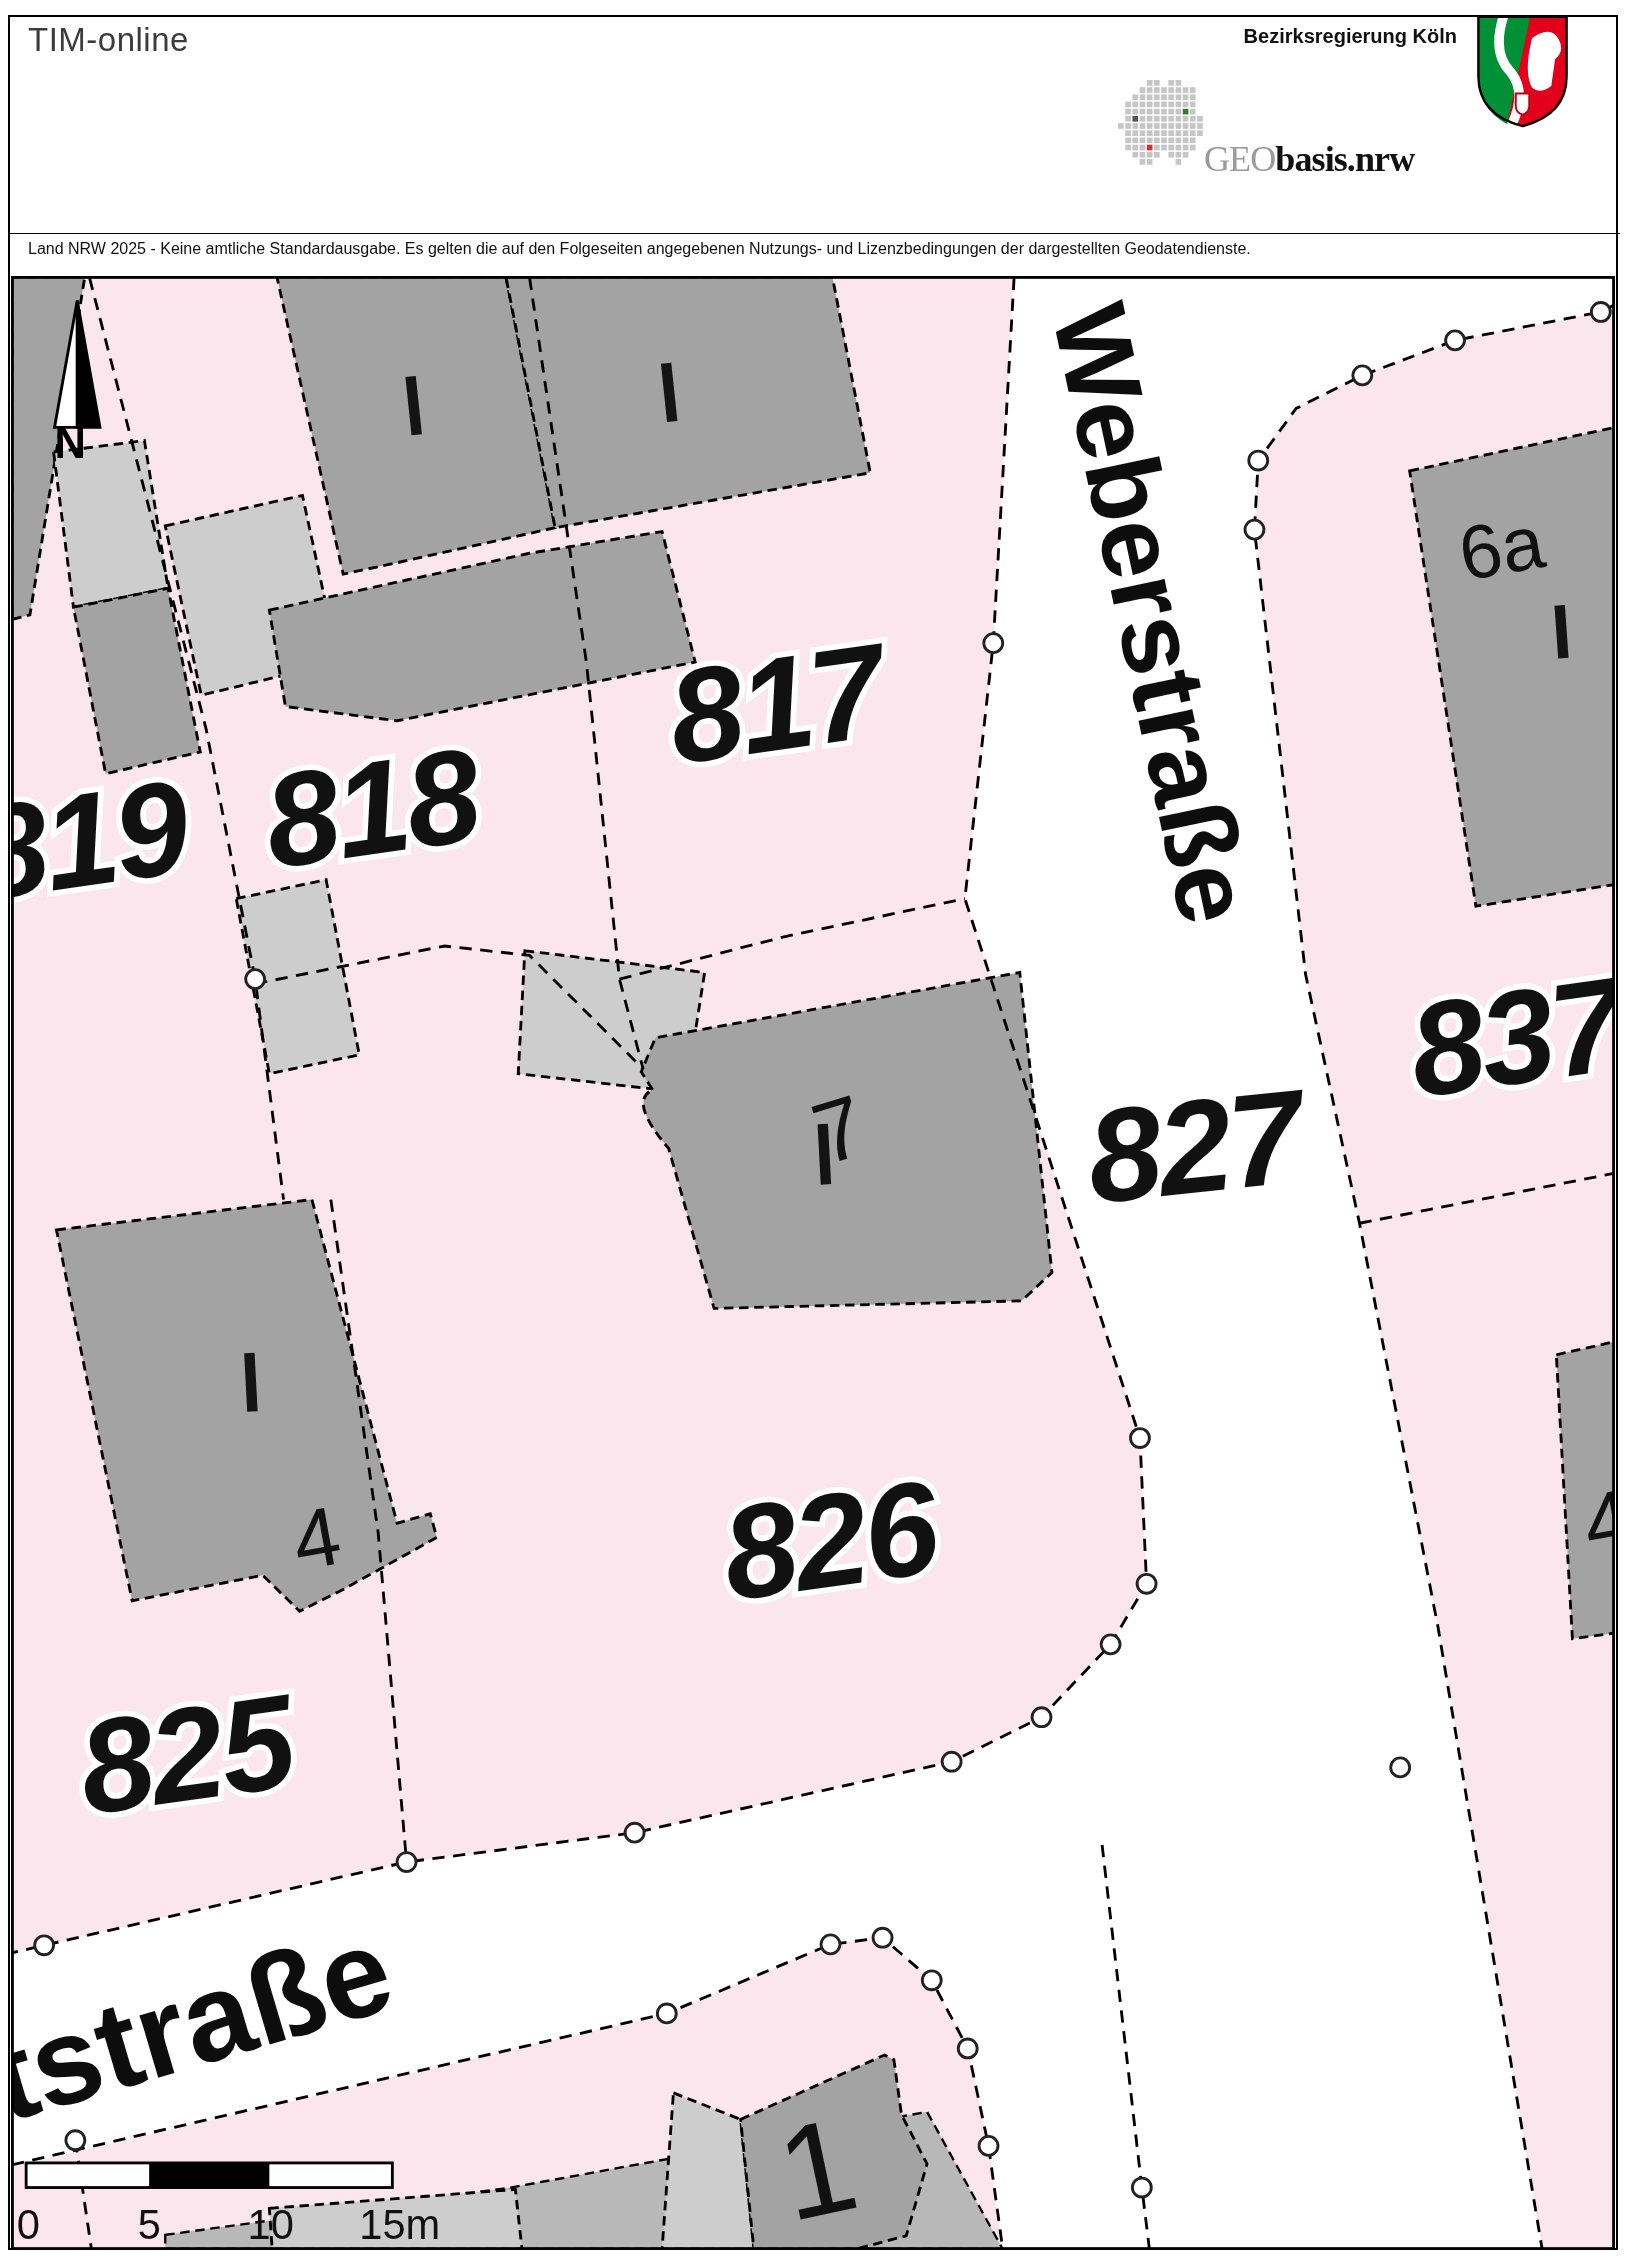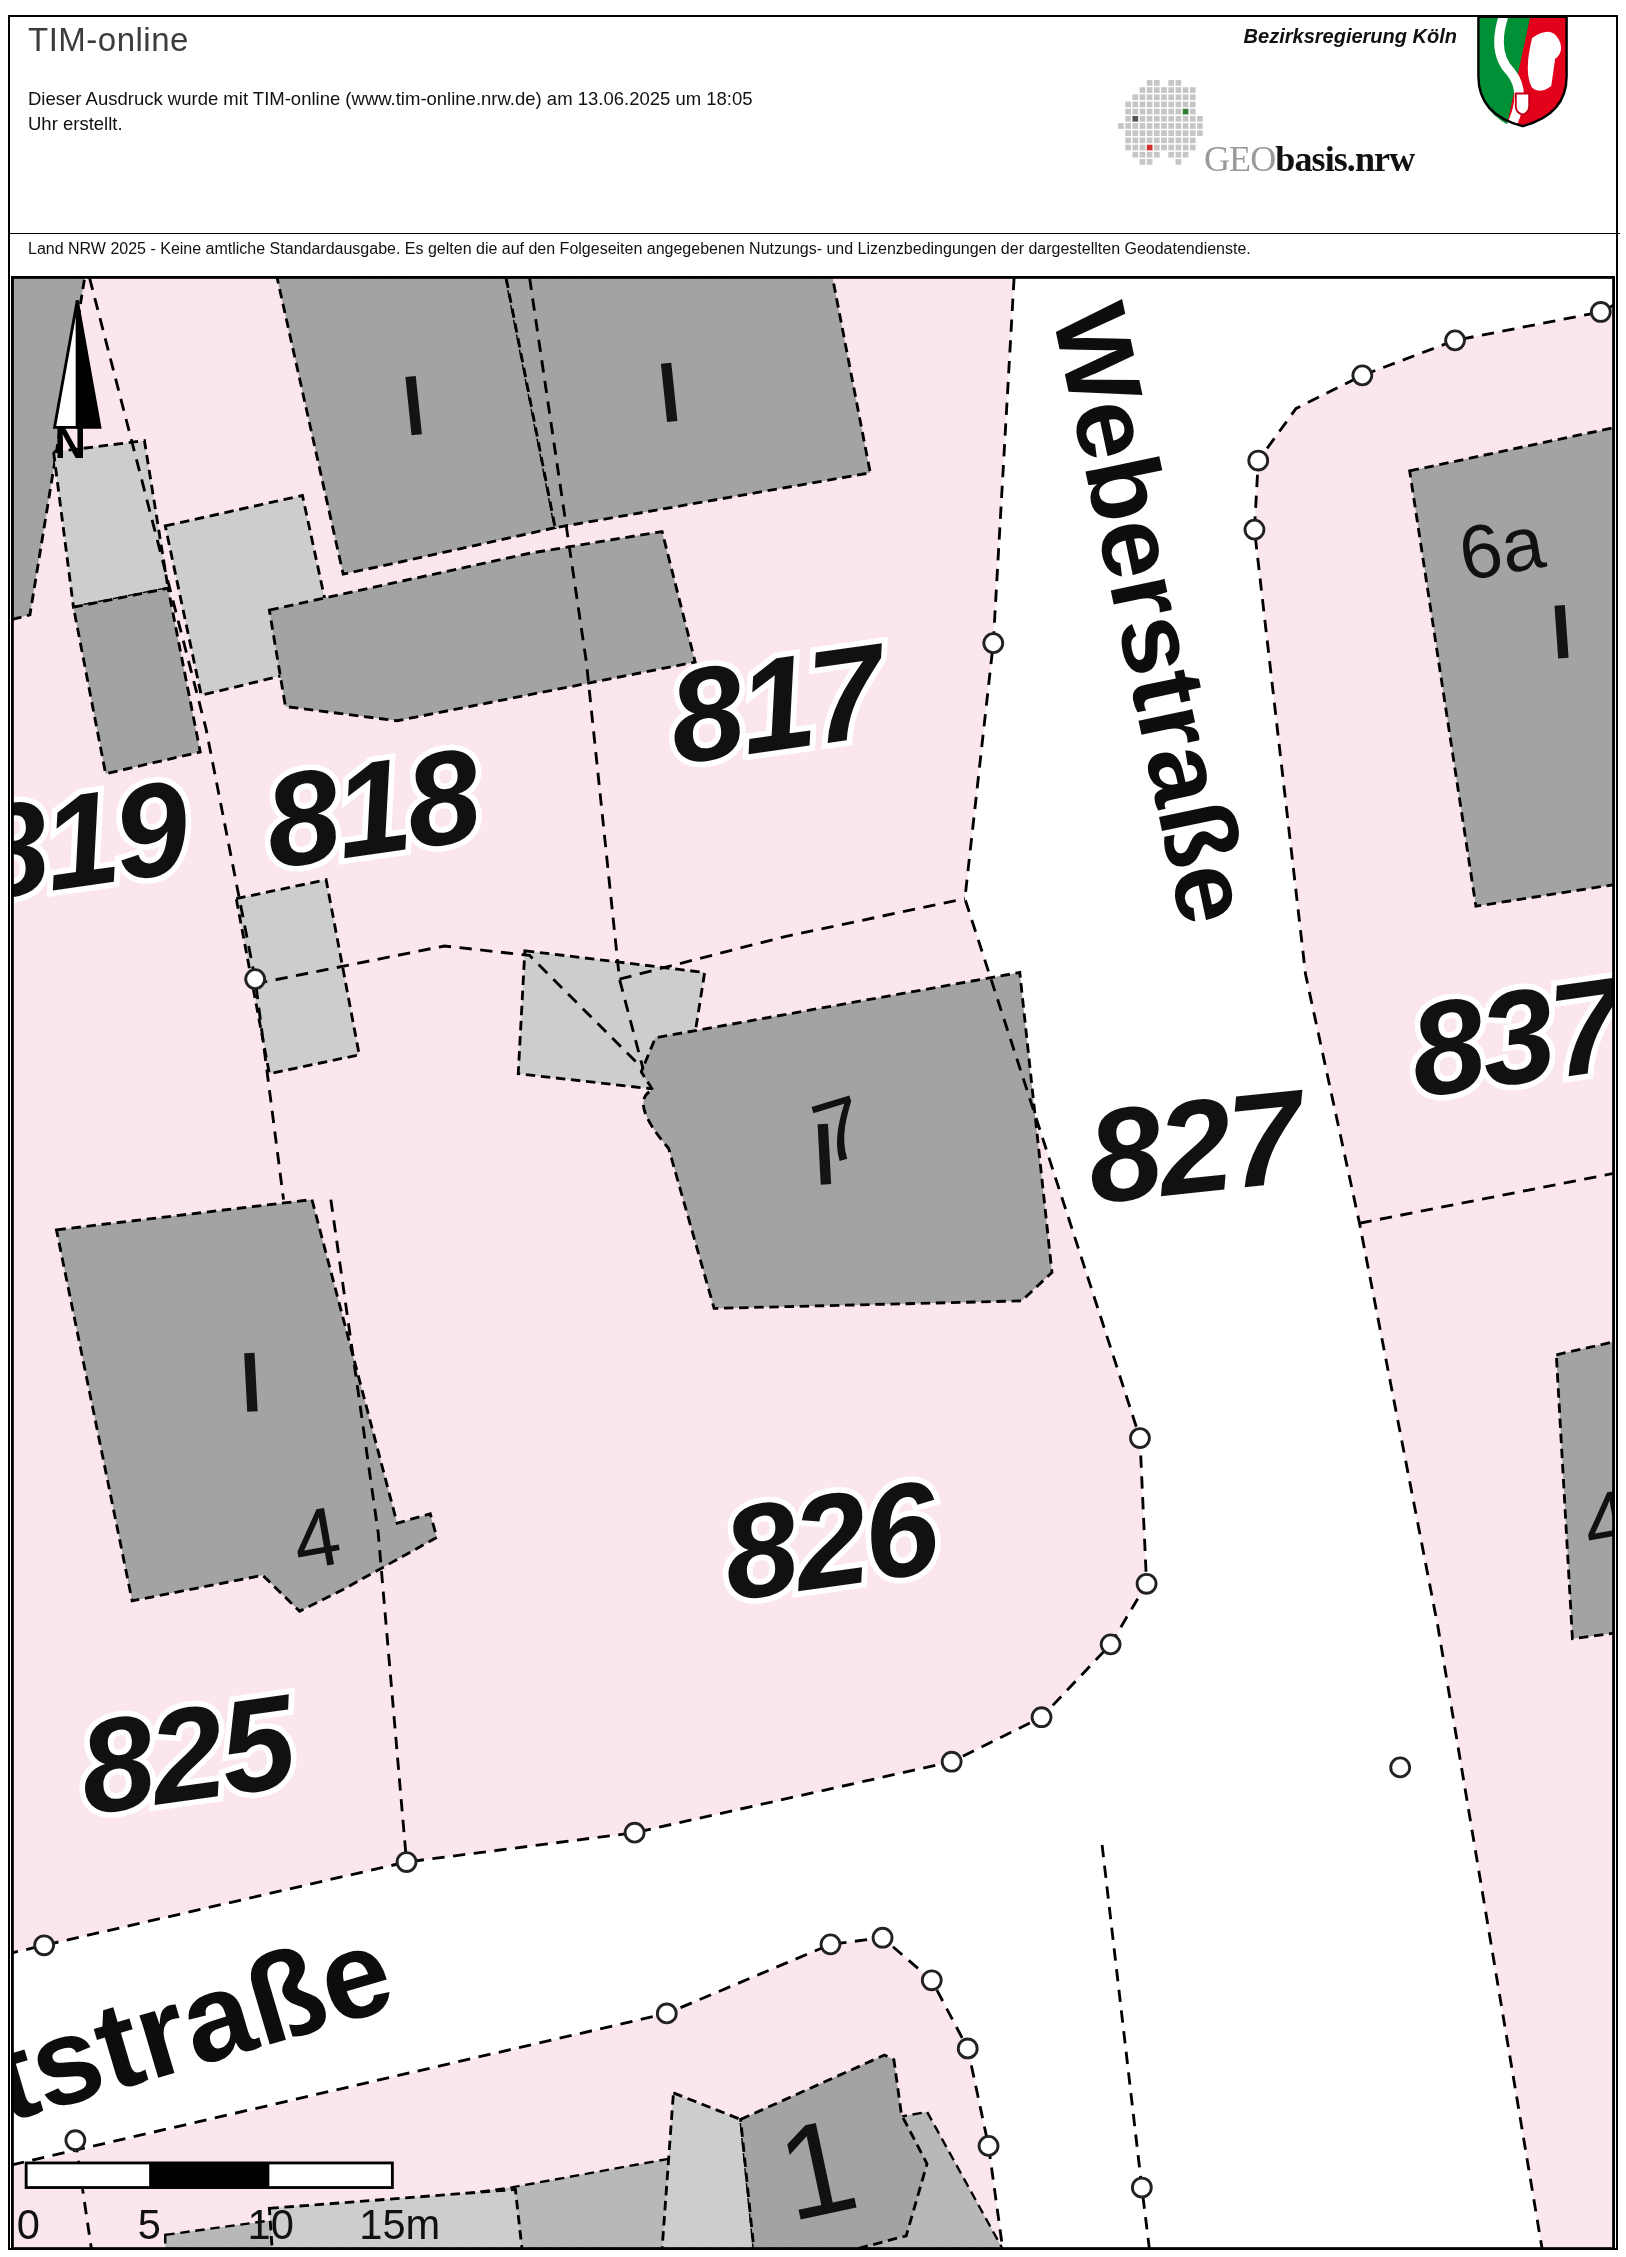--- a/index.html
+++ b/index.html
@@ -8,21 +8,21 @@
   html,body{margin:0;padding:0;background:#888;}
   .page{position:relative;width:1627px;height:2257px;background:#fff;overflow:hidden;
         font-family:"Liberation Sans", sans-serif;color:#111;}
   .outer-border{position:absolute;left:7.6px;top:15px;width:1606px;height:2231px;
         border:2.8px solid #000;pointer-events:none;}
   .hline{position:absolute;left:7.6px;top:233px;width:1612px;height:0;border-top:1.9px solid #000;}
   .title{position:absolute;left:28px;top:21px;font-size:33px;color:#3c3c3c;letter-spacing:0.5px;}
   .info{position:absolute;left:28px;top:87px;width:738px;font-size:18.5px;line-height:1.35;color:#111;}
   .disclaimer{position:absolute;left:28px;top:240px;width:1571px;font-size:16px;color:#111;}
   .agency{position:absolute;left:1164px;top:24.6px;width:293px;text-align:right;
-        font-size:20px;font-weight:bold;color:#111;font-style:italic;}
+        font-size:20px;font-weight:bold;color:#111;}
   .coa{position:absolute;left:1474px;top:13.2px;}
   .geologo{position:absolute;left:1109px;top:78px;width:397px;height:109px;}
   .geotext{position:absolute;left:1204px;top:138px;font-size:36px;letter-spacing:-0.9px;white-space:nowrap;font-family:Liberation Serif, serif;}
   .geotext .geo{color:#9a9a9a;font-weight:400;}
   .geotext .basis{color:#111;font-weight:bold;}
   .mapsvg{position:absolute;left:11.4px;top:276px;}
   .pfill{fill:var(--parcel);stroke:none;}
   .bnd{fill:none;stroke:#000;stroke-width:3;stroke-dasharray:13 9;}
   .bdark{fill:var(--bld);stroke:#000;stroke-width:3;stroke-dasharray:10 6;}
   .blight{fill:var(--bld-light);stroke:#000;stroke-width:3;stroke-dasharray:10 6;}
@@ -37,24 +37,20 @@
   .slab{font-family:"Liberation Sans",sans-serif;font-size:44px;fill:#111;}
   .storey{fill:#141414;}
 </style>
 </head>
 <body>
 
 <div class="page">
 
   <div class="title">TIM-online</div>
 
-  <div class="info">
-    <span>Dieser Ausdruck wurde mit TIM-online (www.tim-online.nrw.de) am 13.06.2025 um 18:05</span><br>
-    <span>Uhr erstellt.</span>
-  </div>
 
   <div class="agency">Bezirksregierung Köln</div>
 
   <svg class="coa" width="97" height="117" viewBox="0 0 100 122">
     <path d="M4,4 H96 V66 Q96,106 50,118 Q4,106 4,66 Z" fill="#e2001a" stroke="none"></path>
     <path d="M4,4 H58 L34,116 Q4,100 4,66 Z" fill="#009036"></path>
     <path d="M30,4 Q18,42 38,62 Q54,82 40,114" stroke="#fff" stroke-width="10" fill="none"></path>
     <path d="M60,26 q20,-14 28,2 q6,12 -4,20 l-4,28 q-12,9 -20,2 q-9,-16 0,-52" fill="#fff"></path>
     <path d="M43,84 h14 v13 q0,7 -7,9 q-7,-2 -7,-9 Z" fill="#fff" stroke="#c00016" stroke-width="2"></path>
     <path d="M4,4 H96 V66 Q96,106 50,118 Q4,106 4,66 Z" fill="none" stroke="#000" stroke-width="2.5"></path>

